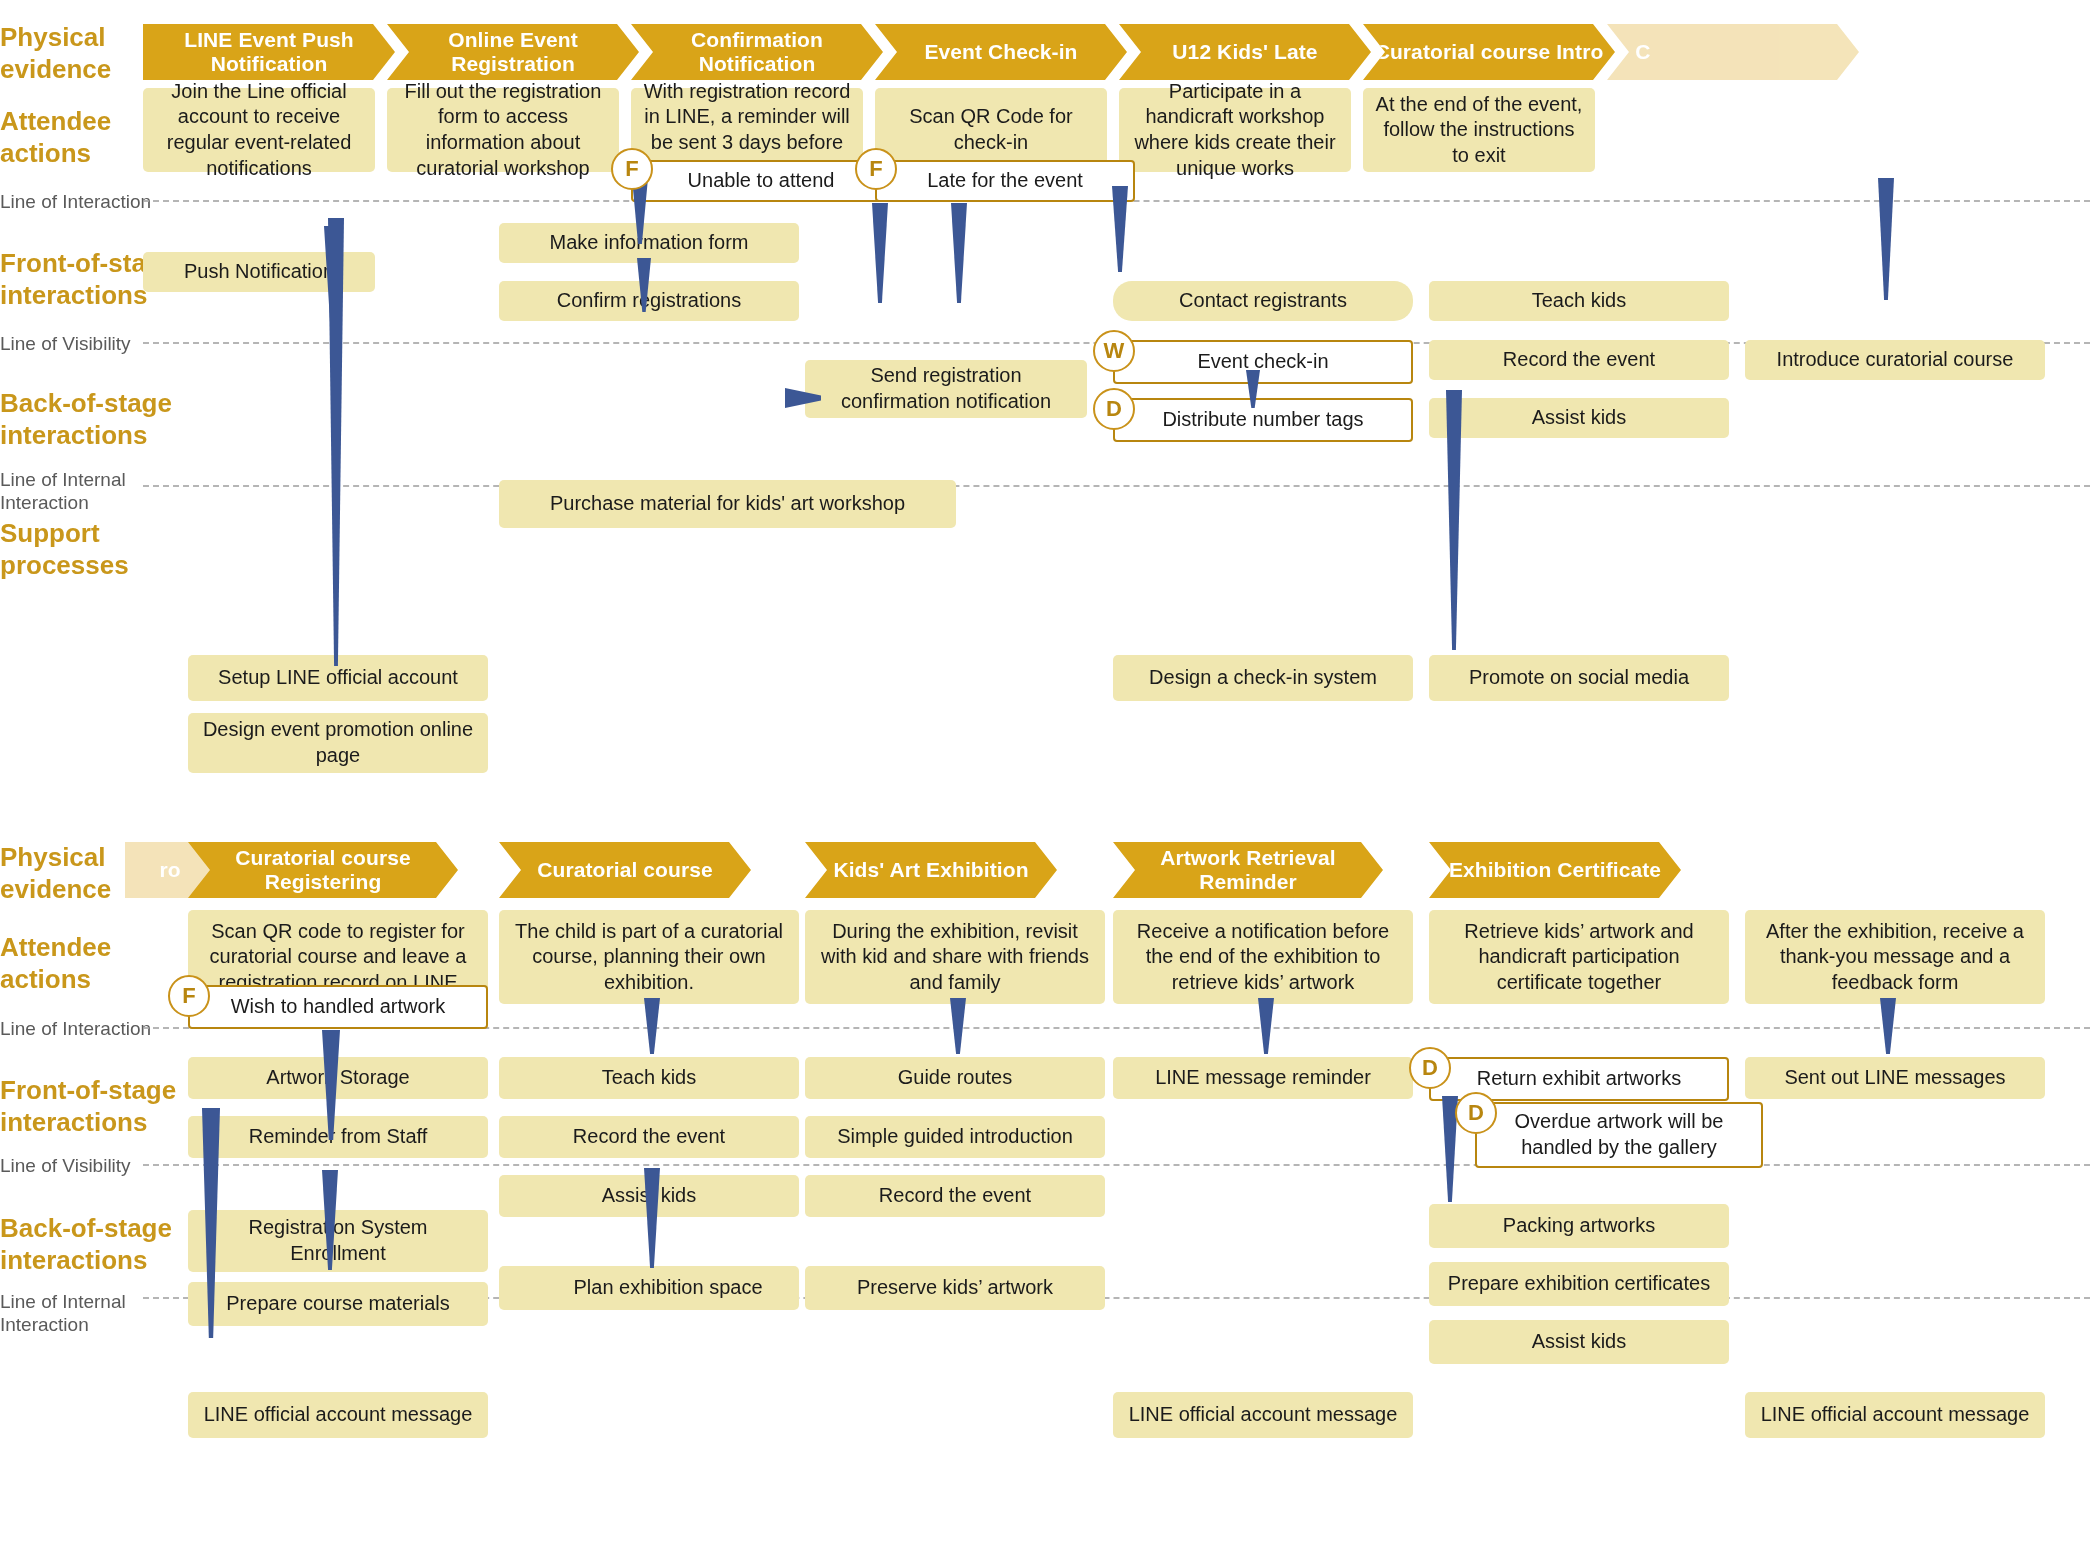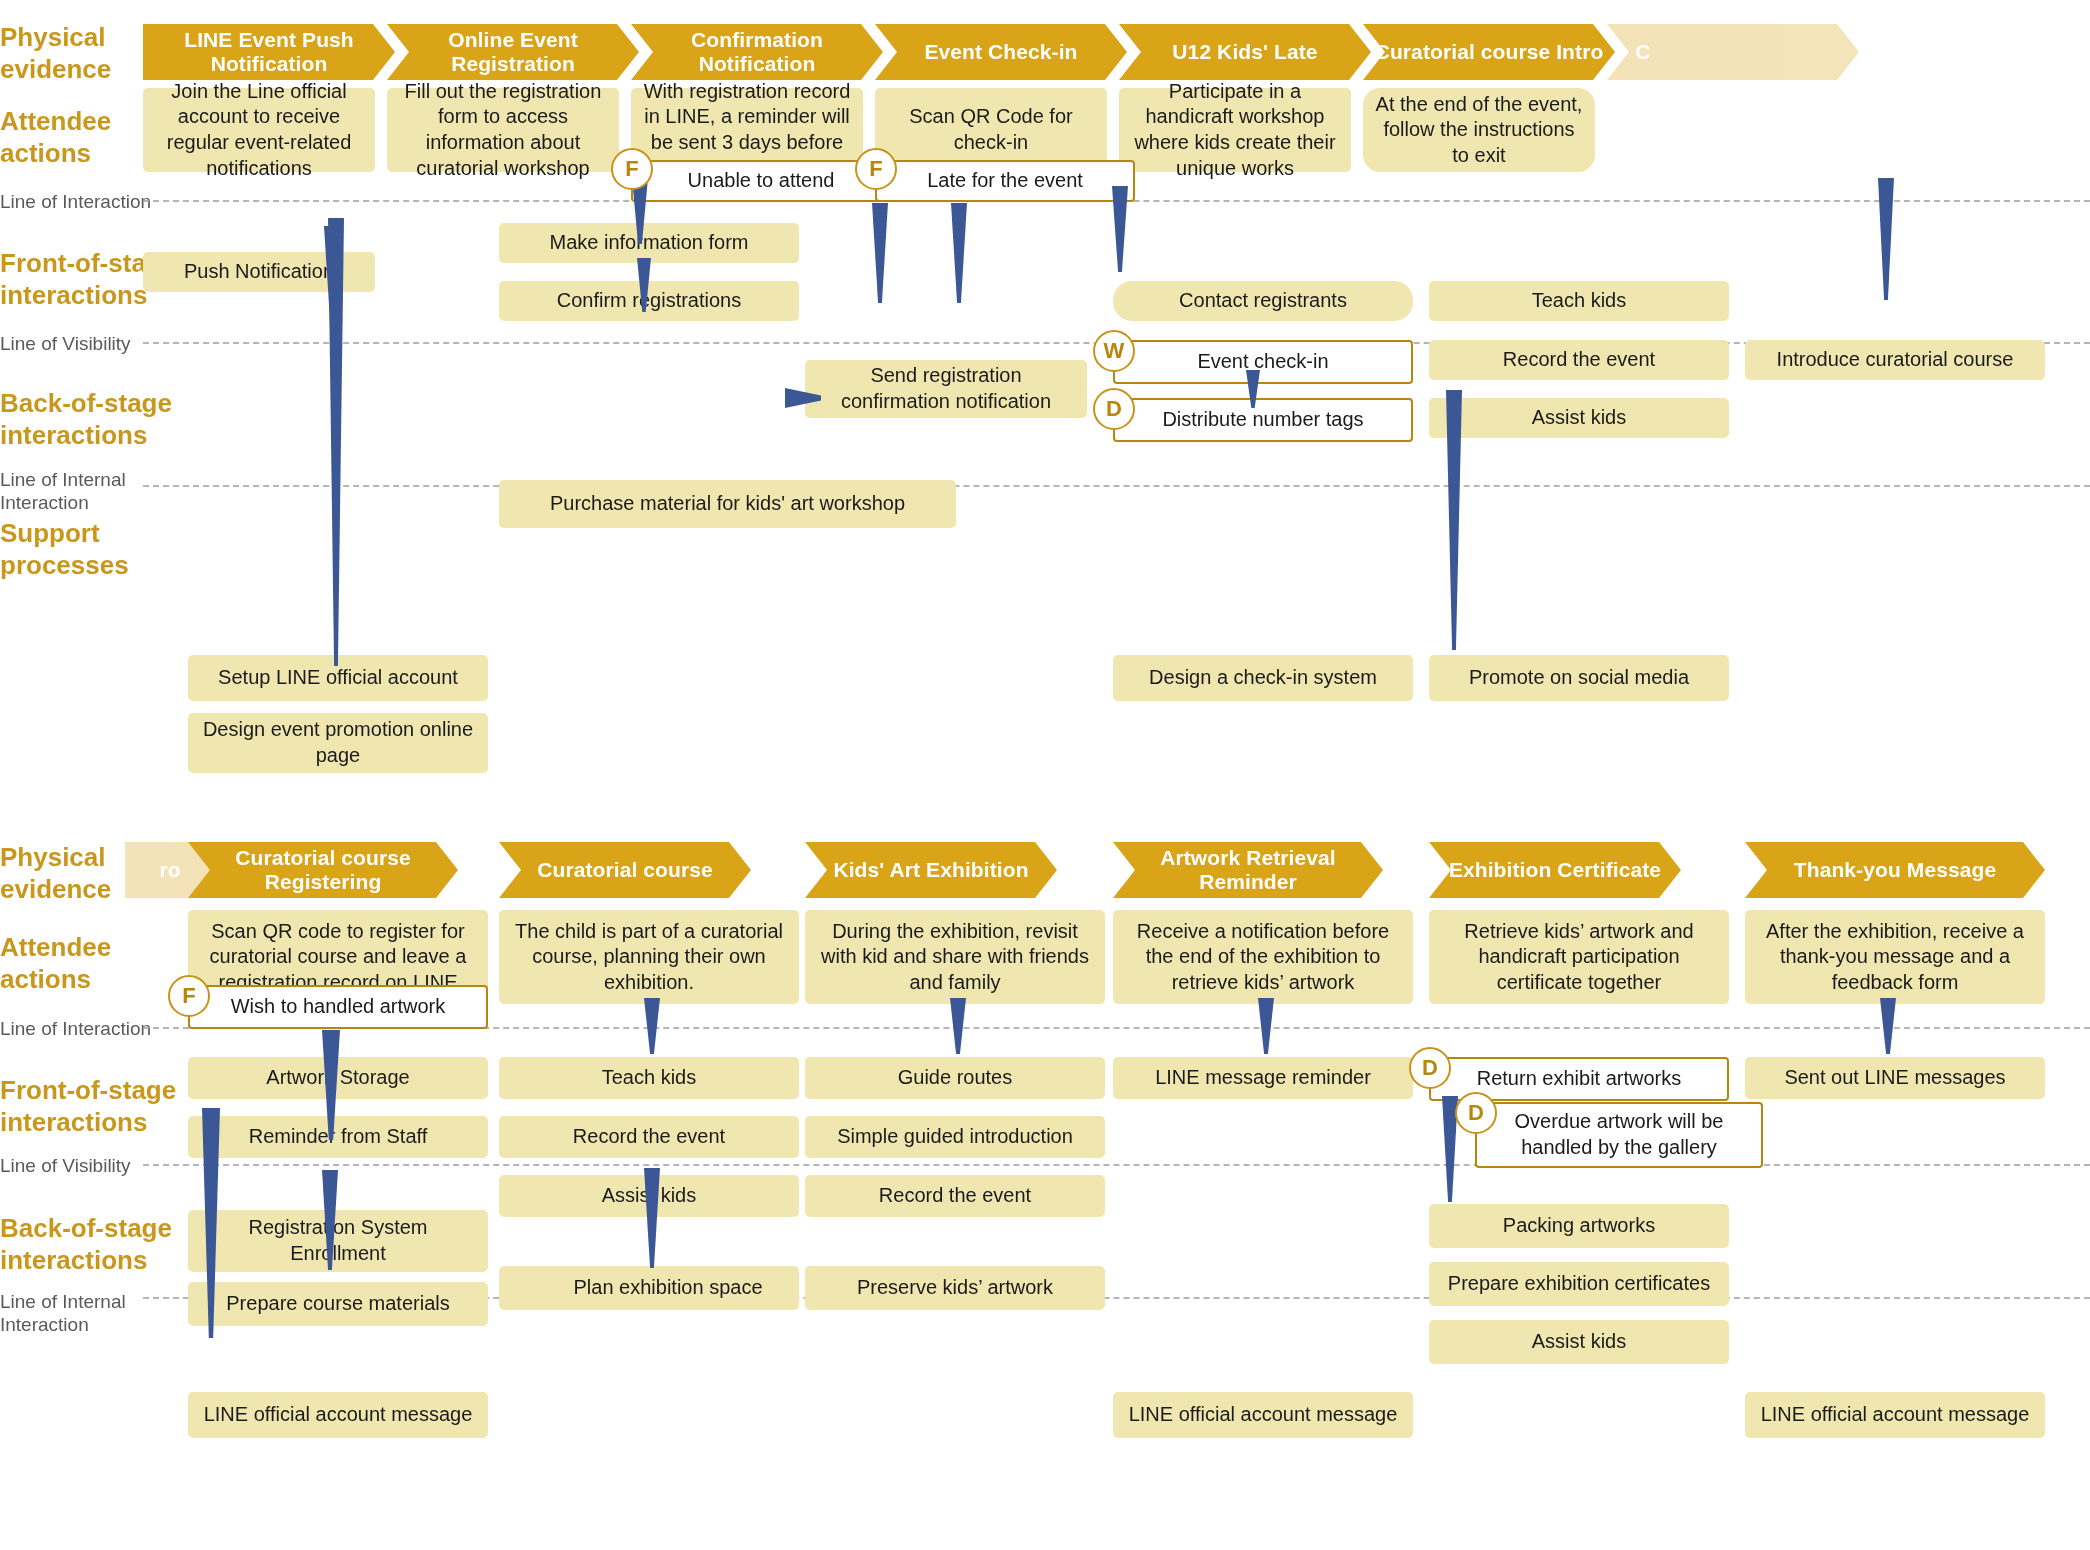--- a/index.html
+++ b/index.html
@@ -95,21 +95,21 @@
     <div class="chev notch fade" style="left:1607px;width:252px;">
         <span style="margin-right:180px;">C</span>
       </div>
   </div>
 
   <div class="box" style="left:143px;top:88px;width:232px;height:84px;">Join the Line official account to receive regular event-related notifications</div>
   <div class="box" style="left:387px;top:88px;width:232px;height:84px;">Fill out the registration form to access information about curatorial workshop</div>
   <div class="box" style="left:631px;top:88px;width:232px;height:84px;">With registration record in LINE, a reminder will be sent 3 days before the event</div>
   <div class="box" style="left:875px;top:88px;width:232px;height:84px;">Scan QR Code for check-in</div>
   <div class="box" style="left:1119px;top:88px;width:232px;height:84px;">Participate in a handicraft workshop where kids create their unique works</div>
-  <div class="box" style="left:1363px;top:88px;width:232px;height:84px;border-radius:17px;">At the end of the event, follow the instructions to exit</div>
+  <div class="box" style="left:1363px;top:88px;width:232px;height:84px;">At the end of the event, follow the instructions to exit</div>
 
   <div class="obox" style="left:631px;top:160px;width:260px;height:42px;">Unable to attend</div>
   <div class="badge" style="left:611px;top:148px;">F</div>
 
   <div class="obox" style="left:875px;top:160px;width:260px;height:42px;">Late for the event</div>
   <div class="badge" style="left:855px;top:148px;">F</div>
 
   <div class="box" style="left:143px;top:252px;width:232px;height:40px;">Push Notification</div>
   <div class="box" style="left:499px;top:223px;width:300px;height:40px;">Make information form</div>
   <div class="box" style="left:499px;top:281px;width:300px;height:40px;">Confirm registrations</div>
@@ -198,23 +198,20 @@
         <span>Curatorial course</span>
       </div>
     <div class="chev notch" style="left:805px;width:252px;">
         <span>Kids' Art Exhibition</span>
       </div>
     <div class="chev notch" style="left:1113px;width:270px;">
         <span>Artwork Retrieval Reminder</span>
       </div>
     <div class="chev notch" style="left:1429px;width:252px;">
         <span>Exhibition Certificate</span>
-      </div>
-    <div class="chev notch" style="left:1745px;width:300px;">
-        <span>Thank-you Message</span>
       </div>
   </div>
 
   <div class="box" style="left:188px;top:90px;width:300px;height:94px;">Scan QR code to register for curatorial course and leave a registration record on LINE</div>
   <div class="box" style="left:499px;top:90px;width:300px;height:94px;">The child is part of a curatorial course, planning their own exhibition.</div>
   <div class="box" style="left:805px;top:90px;width:300px;height:94px;">During the exhibition, revisit with kid and share with friends and family</div>
   <div class="box" style="left:1113px;top:90px;width:300px;height:94px;">Receive a notification before the end of the exhibition to retrieve kids’ artwork</div>
   <div class="box" style="left:1429px;top:90px;width:300px;height:94px;">Retrieve kids’ artwork and handicraft participation certificate together</div>
   <div class="box" style="left:1745px;top:90px;width:300px;height:94px;">After the exhibition, receive a thank-you message and a feedback form</div>
 

